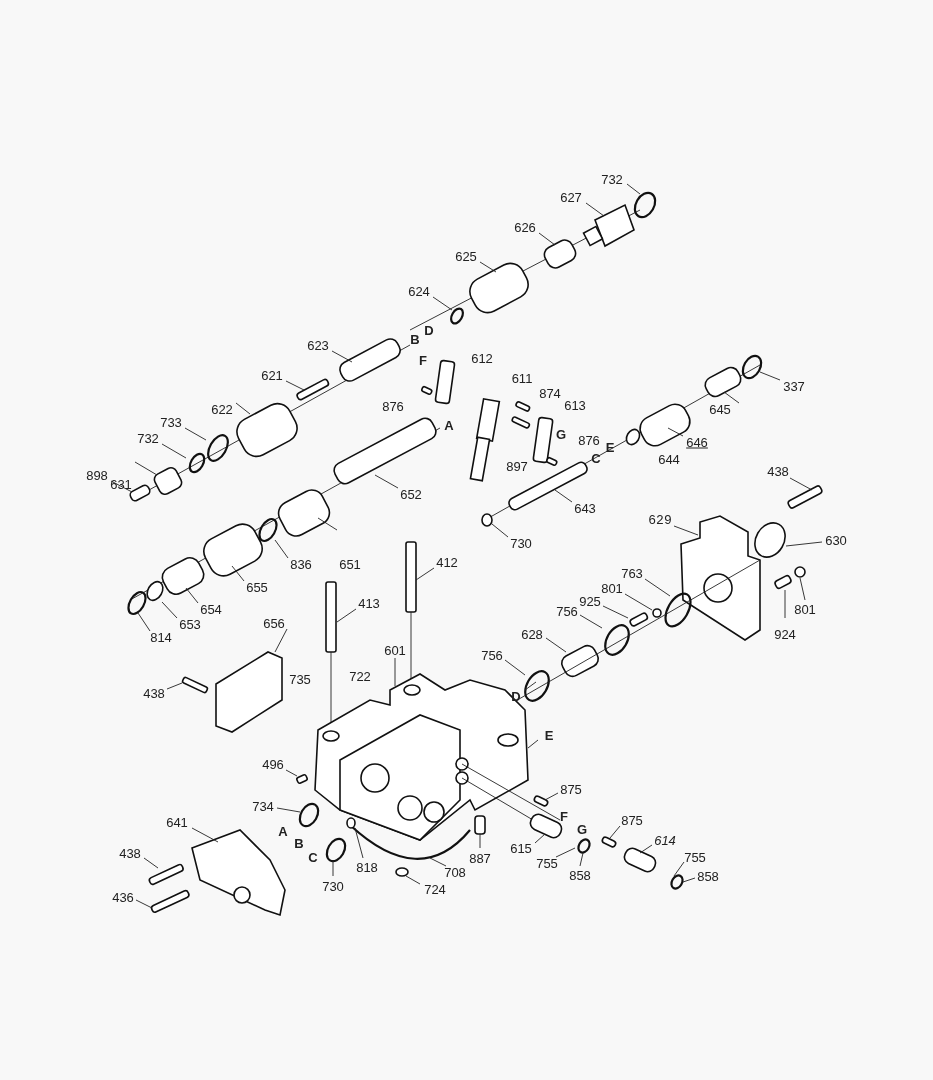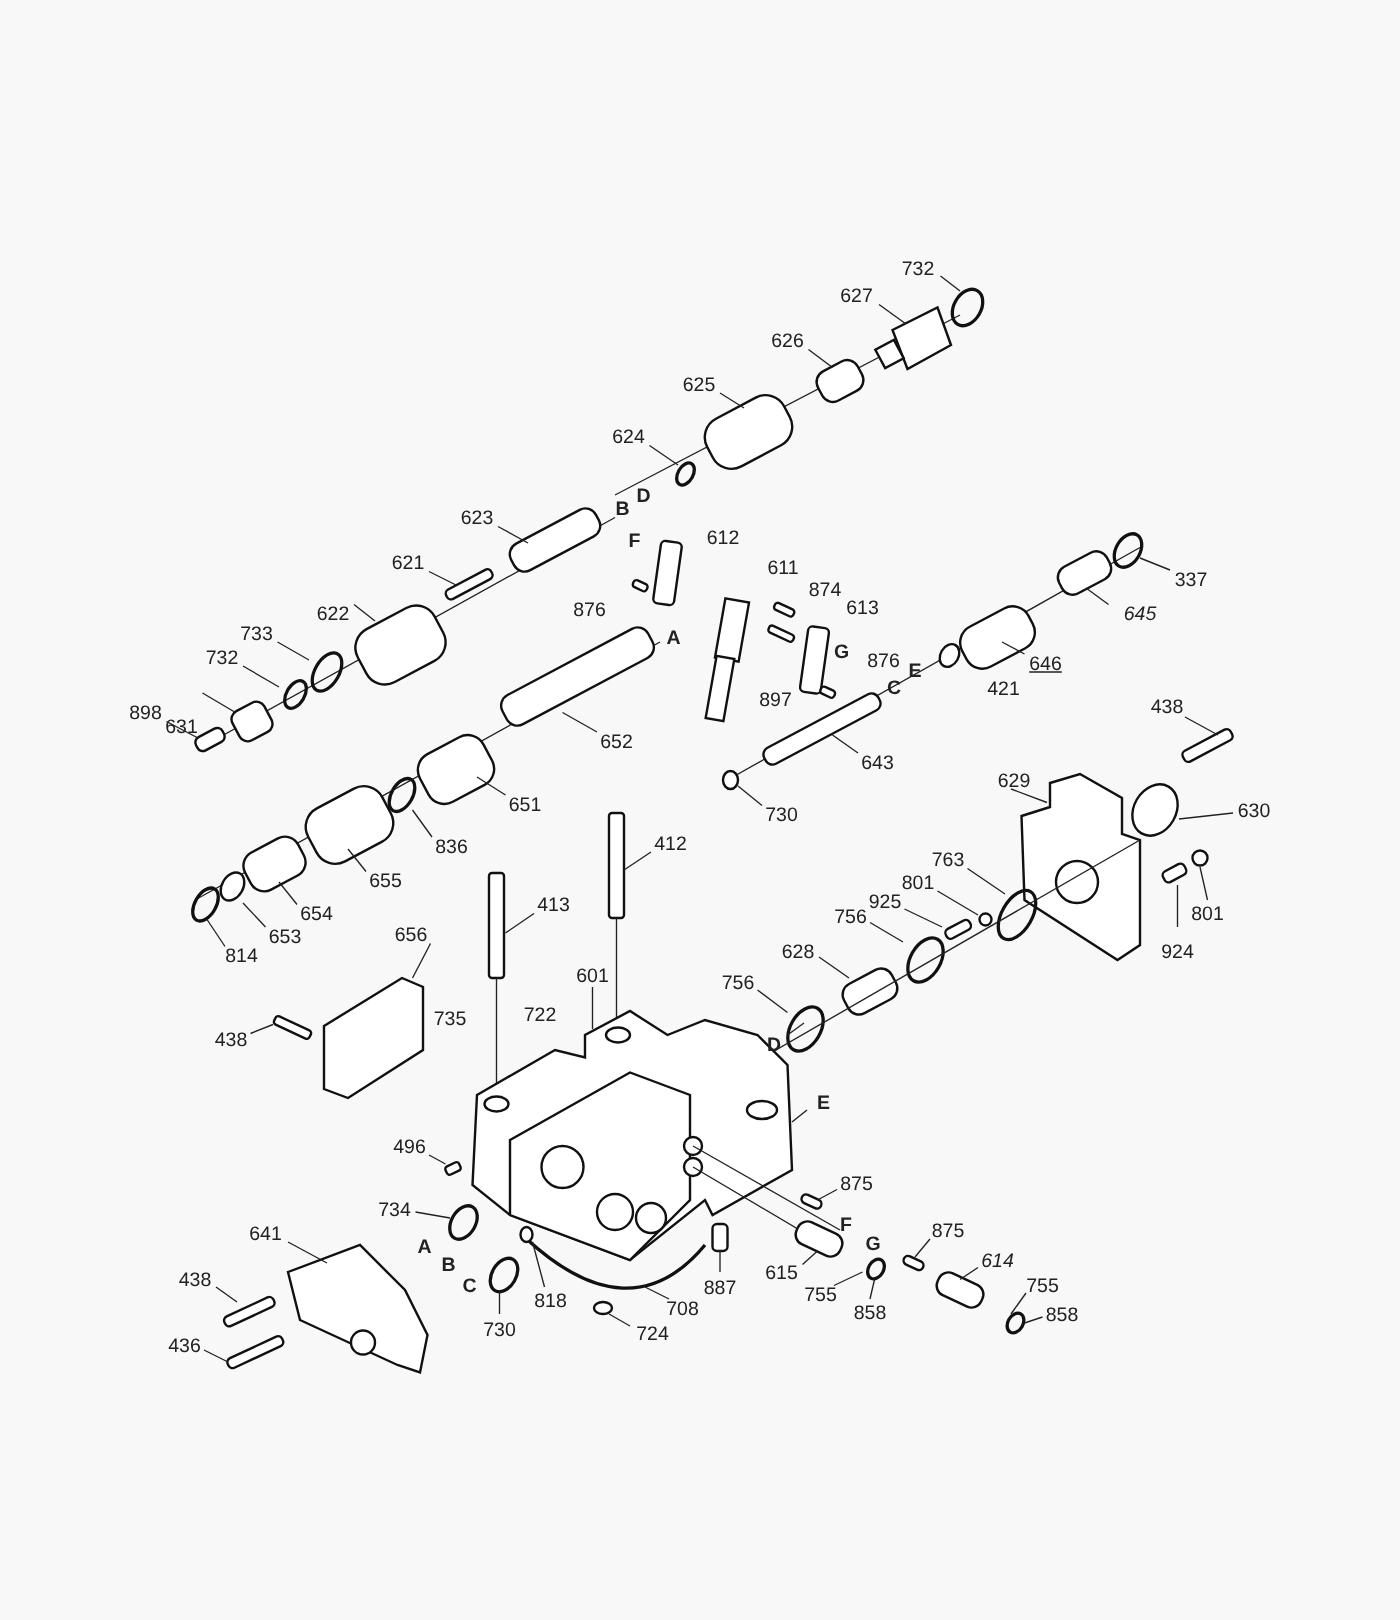--- a/index.html
+++ b/index.html
@@ -210,39 +210,39 @@
       <span class="lbl letter" style="left: 415px; top: 339px;">B</span>
       <span class="lbl" style="left: 318px; top: 345px;">623</span>
       <span class="lbl letter" style="left: 423px; top: 360px;">F</span>
       <span class="lbl" style="left: 482px; top: 358px;">612</span>
       <span class="lbl" style="left: 272px; top: 375px;">621</span>
       <span class="lbl" style="left: 522px; top: 378px;">611</span>
       <span class="lbl" style="left: 550px; top: 393px;">874</span>
       <span class="lbl" style="left: 794px; top: 386px;">337</span>
       <span class="lbl" style="left: 393px; top: 406px;">876</span>
       <span class="lbl" style="left: 575px; top: 405px;">613</span>
-      <span class="lbl" style="left: 760px; top: 409px; font-style: italic;">645</span>
+      <span class="lbl" style="left: 720px; top: 409px;">645</span>
       <span class="lbl" style="left: 222px; top: 397px; margin-top: 12px;">622</span>
       <span class="lbl letter" style="left: 449px; top: 425px;">A</span>
       <span class="lbl letter" style="left: 561px; top: 434px;">G</span>
       <span class="lbl" style="left: 171px; top: 422px;">733</span>
       <span class="lbl" style="left: 589px; top: 440px;">876</span>
       <span class="lbl" style="left: 697px; top: 442px; text-decoration: underline;">646</span>
       <span class="lbl" style="left: 148px; top: 438px;">732</span>
       <span class="lbl letter" style="left: 610px; top: 447px;">E</span>
       <span class="lbl letter" style="left: 596px; top: 458px;">C</span>
       <span class="lbl" style="left: 121px; top: 456px; margin-top: 28px;">631</span>
-      <span class="lbl" style="left: 669px; top: 459px;">421</span>
+      <span class="lbl" style="left: 669px; top: 459px;">644</span>
       <span class="lbl" style="left: 517px; top: 466px;">897</span>
       <span class="lbl" style="left: 97px; top: 475px;">898</span>
       <span class="lbl" style="left: 778px; top: 471px;">438</span>
       <span class="lbl" style="left: 411px; top: 494px;">652</span>
       <span class="lbl" style="left: 585px; top: 508px;">643</span>
-      <span class="lbl" style="left: 676px; top: 520px;">629</span>
-      <span class="lbl" style="left: 350px; top: 536px; text-align: right;">651</span>
+      <span class="lbl" style="left: 660px; top: 520px; font-family: Liberation Mono, monospace;">629</span>
+      <span class="lbl" style="left: 350px; top: 564px; text-align: right;">651</span>
       <span class="lbl" style="left: 836px; top: 540px;">630</span>
       <span class="lbl" style="left: 521px; top: 543px;">730</span>
       <span class="lbl" style="left: 447px; top: 562px;">412</span>
       <span class="lbl" style="left: 301px; top: 564px;">836</span>
       <span class="lbl" style="left: 632px; top: 573px;">763</span>
       <span class="lbl" style="left: 257px; top: 587px;">655</span>
       <span class="lbl" style="left: 612px; top: 588px;">801</span>
       <span class="lbl" style="left: 590px; top: 601px;">925</span>
       <span class="lbl" style="left: 369px; top: 603px;">413</span>
       <span class="lbl" style="left: 211px; top: 609px;">654</span>

